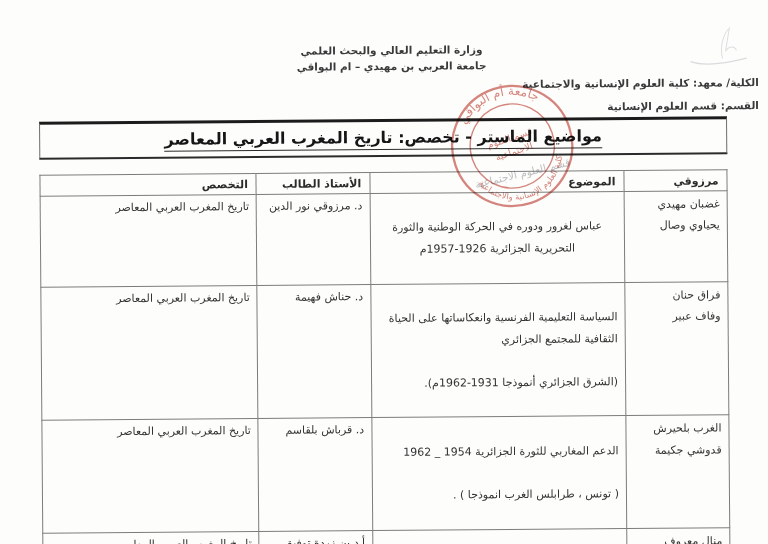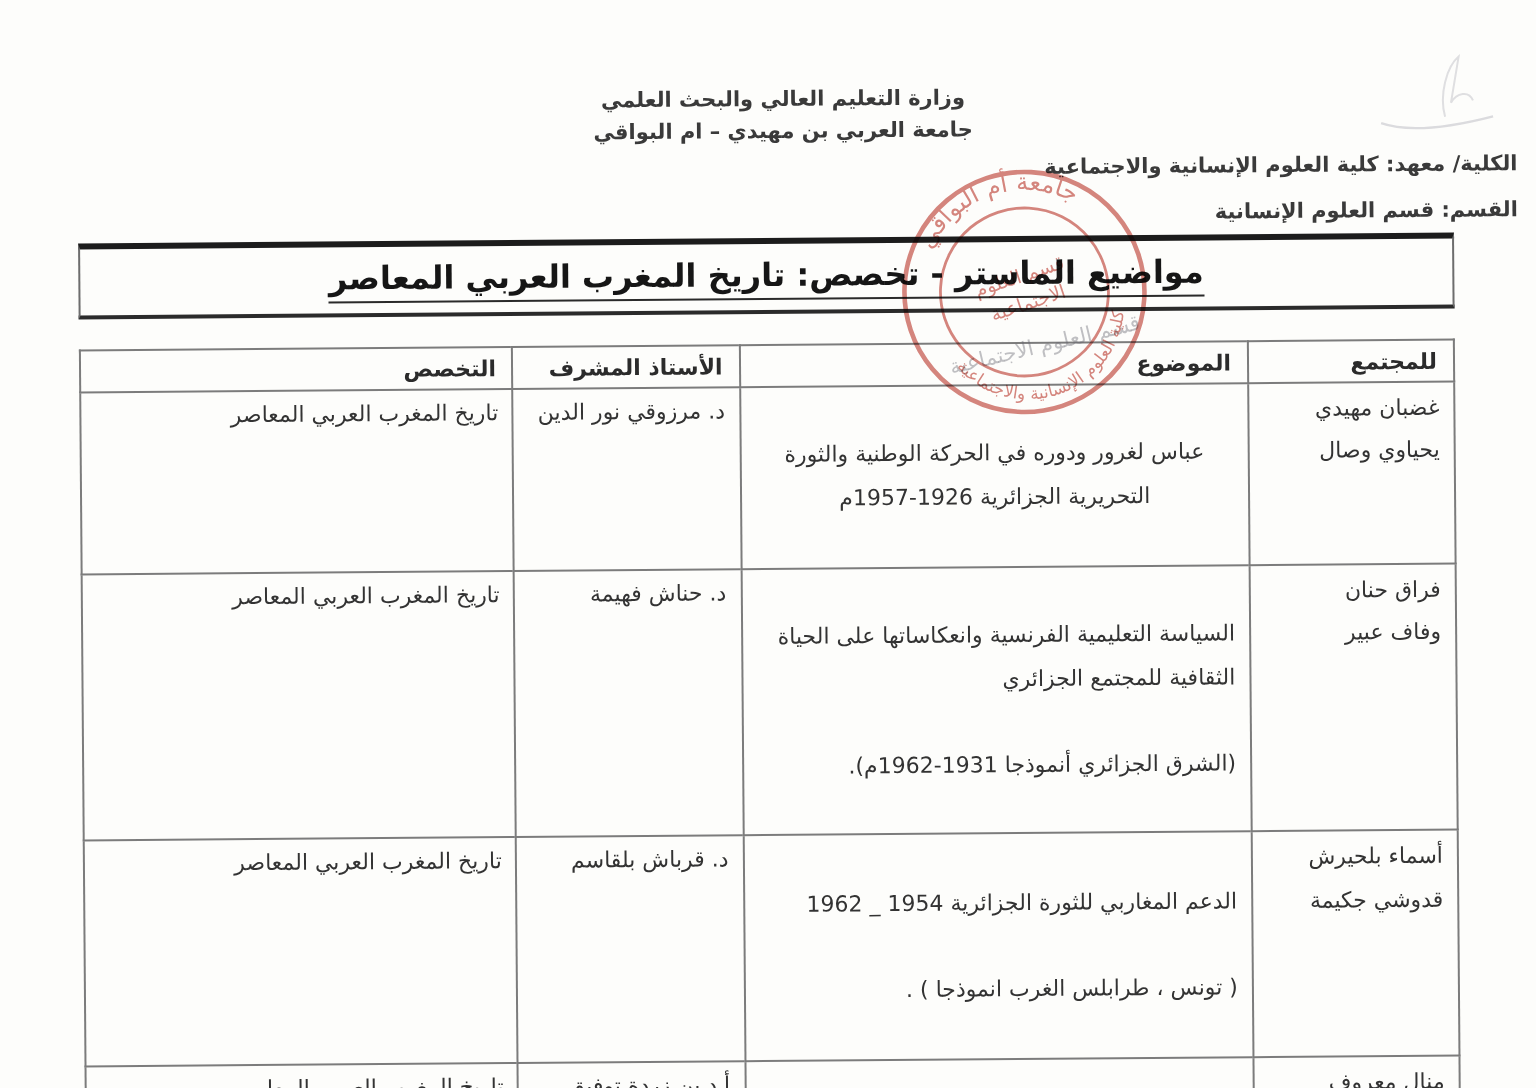--- a/index.html
+++ b/index.html
@@ -86,23 +86,23 @@
 
     <table class="topics">
       <colgroup>
         <col style="width:15%">
           <col style="width:37%">
           <col style="width:16.5%">
           <col style="width:31.5%">
       </colgroup>
       <tbody>
           <tr style="height:21px;">
-        <th>للمجتمع</th>
+        <th>مرزوقي</th>
         <th style="padding-left:14px;">الموضوع</th>
-        <th>الأستاذ المشرف</th>
+        <th>الأستاذ الطالب</th>
         <th>التخصص</th>
       </tr>
 
       <tr style="height:45px;">
         <td class="student">غضبان مهيدي
 يحياوي وصال</td>
         <td class="topic">
           <div class="l-center">عباس لغرور ودوره في الحركة الوطنية والثورة التحريرية الجزائرية 1926-1957م</div>
         </td>
         <td class="supervisor">د. مرزوقي نور الدين</td>
@@ -114,21 +114,21 @@
 وفاف عبير</td>
         <td class="topic">
           <div class="l-right">السياسة التعليمية الفرنسية وانعكاساتها على الحياة الثقافية للمجتمع الجزائري</div>
           <div class="l-right">(الشرق الجزائري أنموذجا 1931-1962م).</div>
         </td>
         <td class="supervisor">د. حناش فهيمة</td>
         <td class="specialty">تاريخ المغرب العربي المعاصر</td>
       </tr>
 
       <tr style="height:40px;">
-        <td class="student">أسماء بلحيرش
+        <td class="student">الغرب بلحيرش
 قدوشي جكيمة</td>
         <td class="topic">
           <div class="l-right">الدعم المغاربي للثورة الجزائرية 1954 _ 1962</div>
           <div class="l-right">( تونس ، طرابلس الغرب انموذجا ) .</div>
         </td>
         <td class="supervisor">د. قرباش بلقاسم</td>
         <td class="specialty">تاريخ المغرب العربي المعاصر</td>
       </tr>
 
       <tr style="height:42px;">

